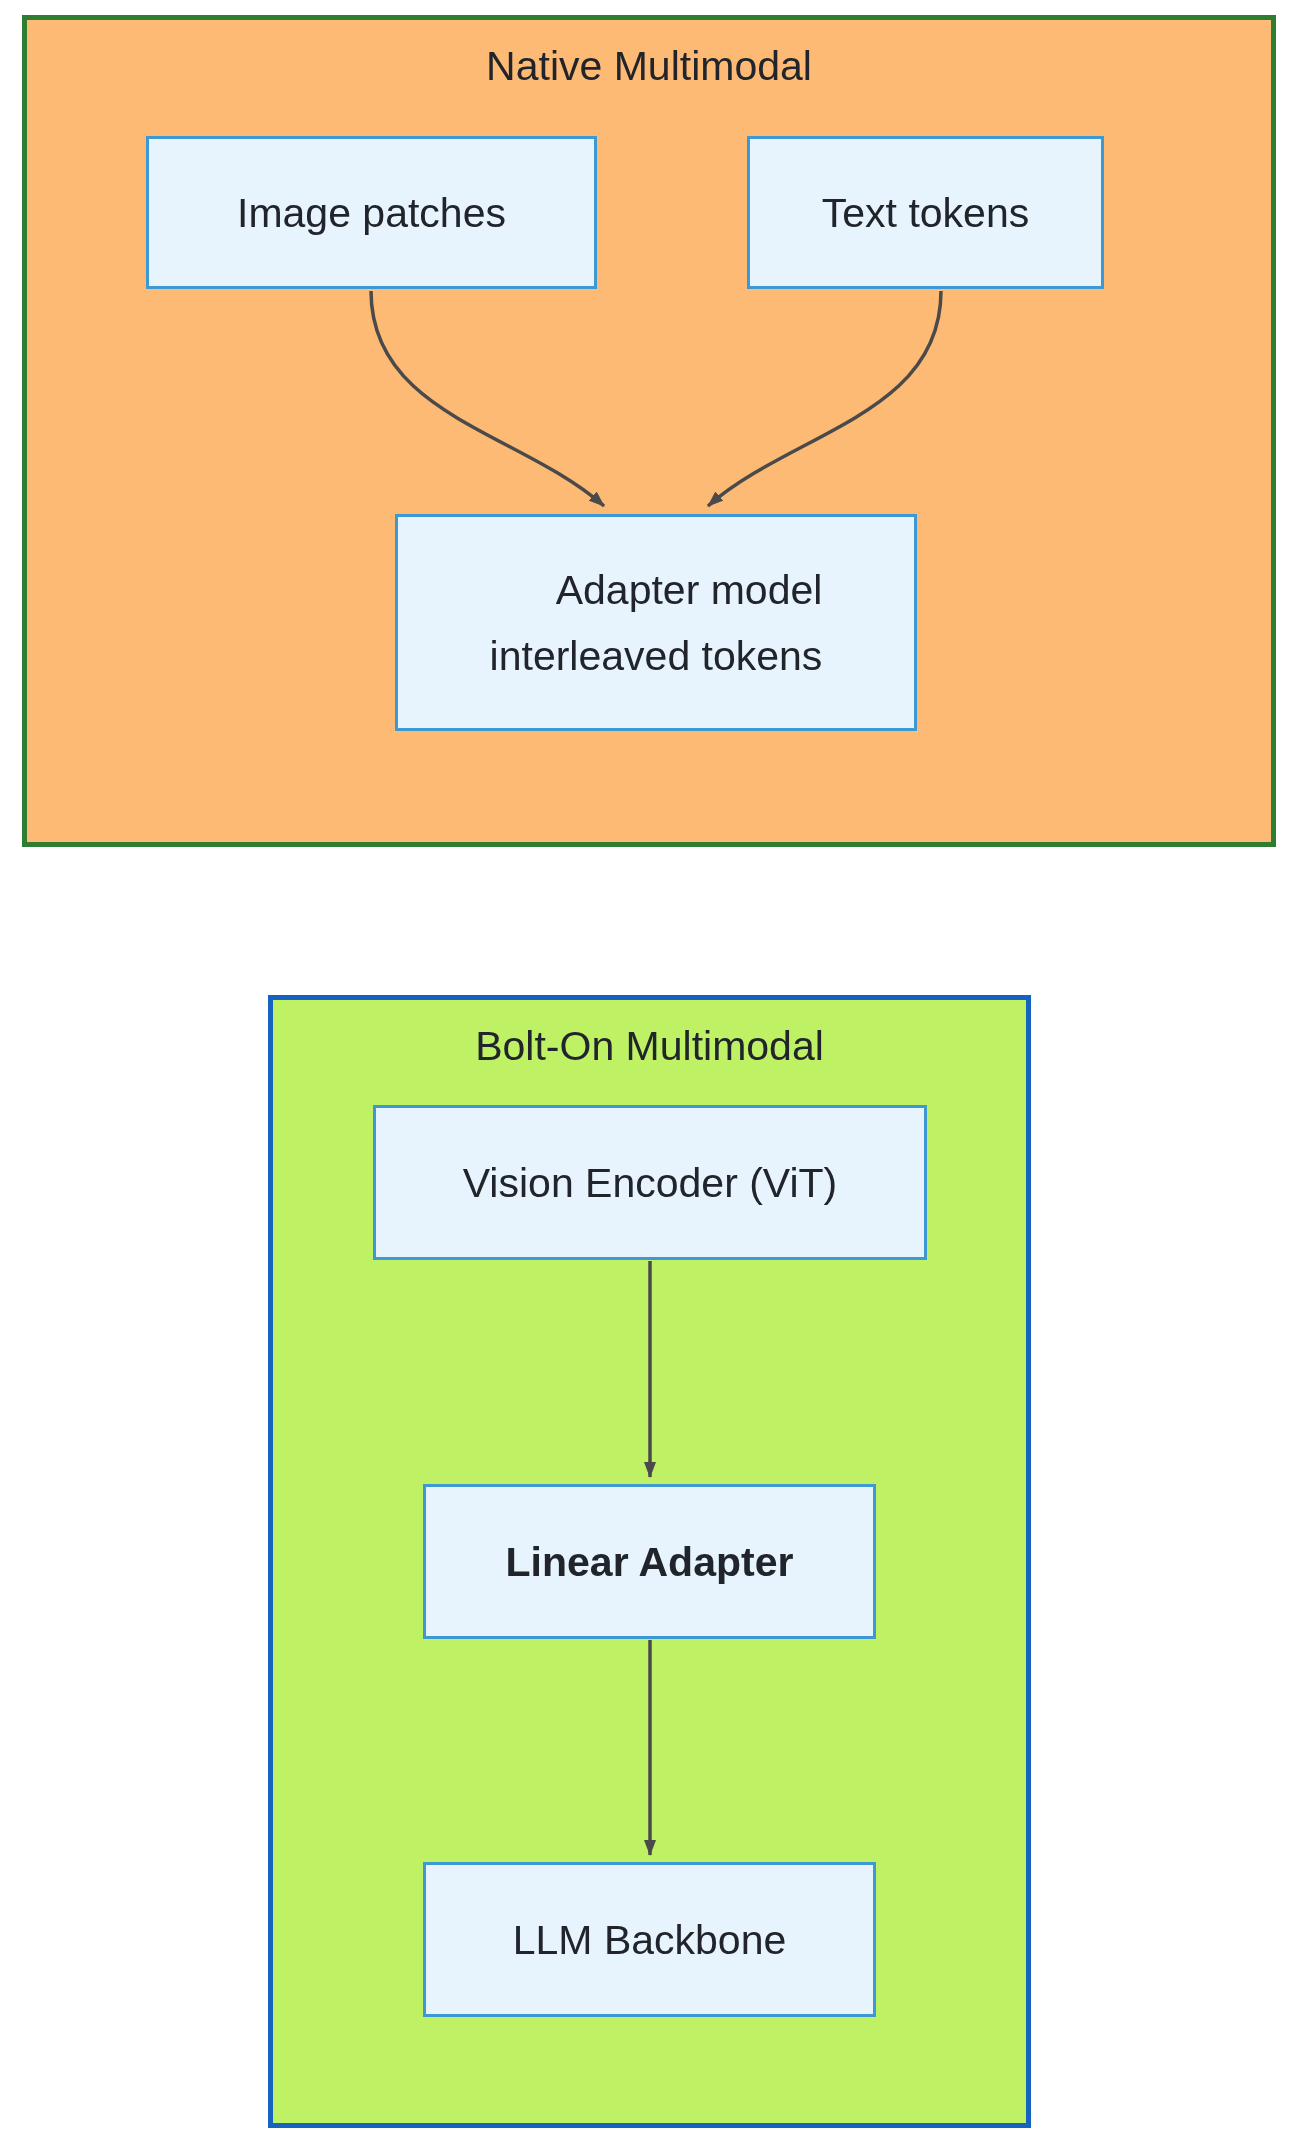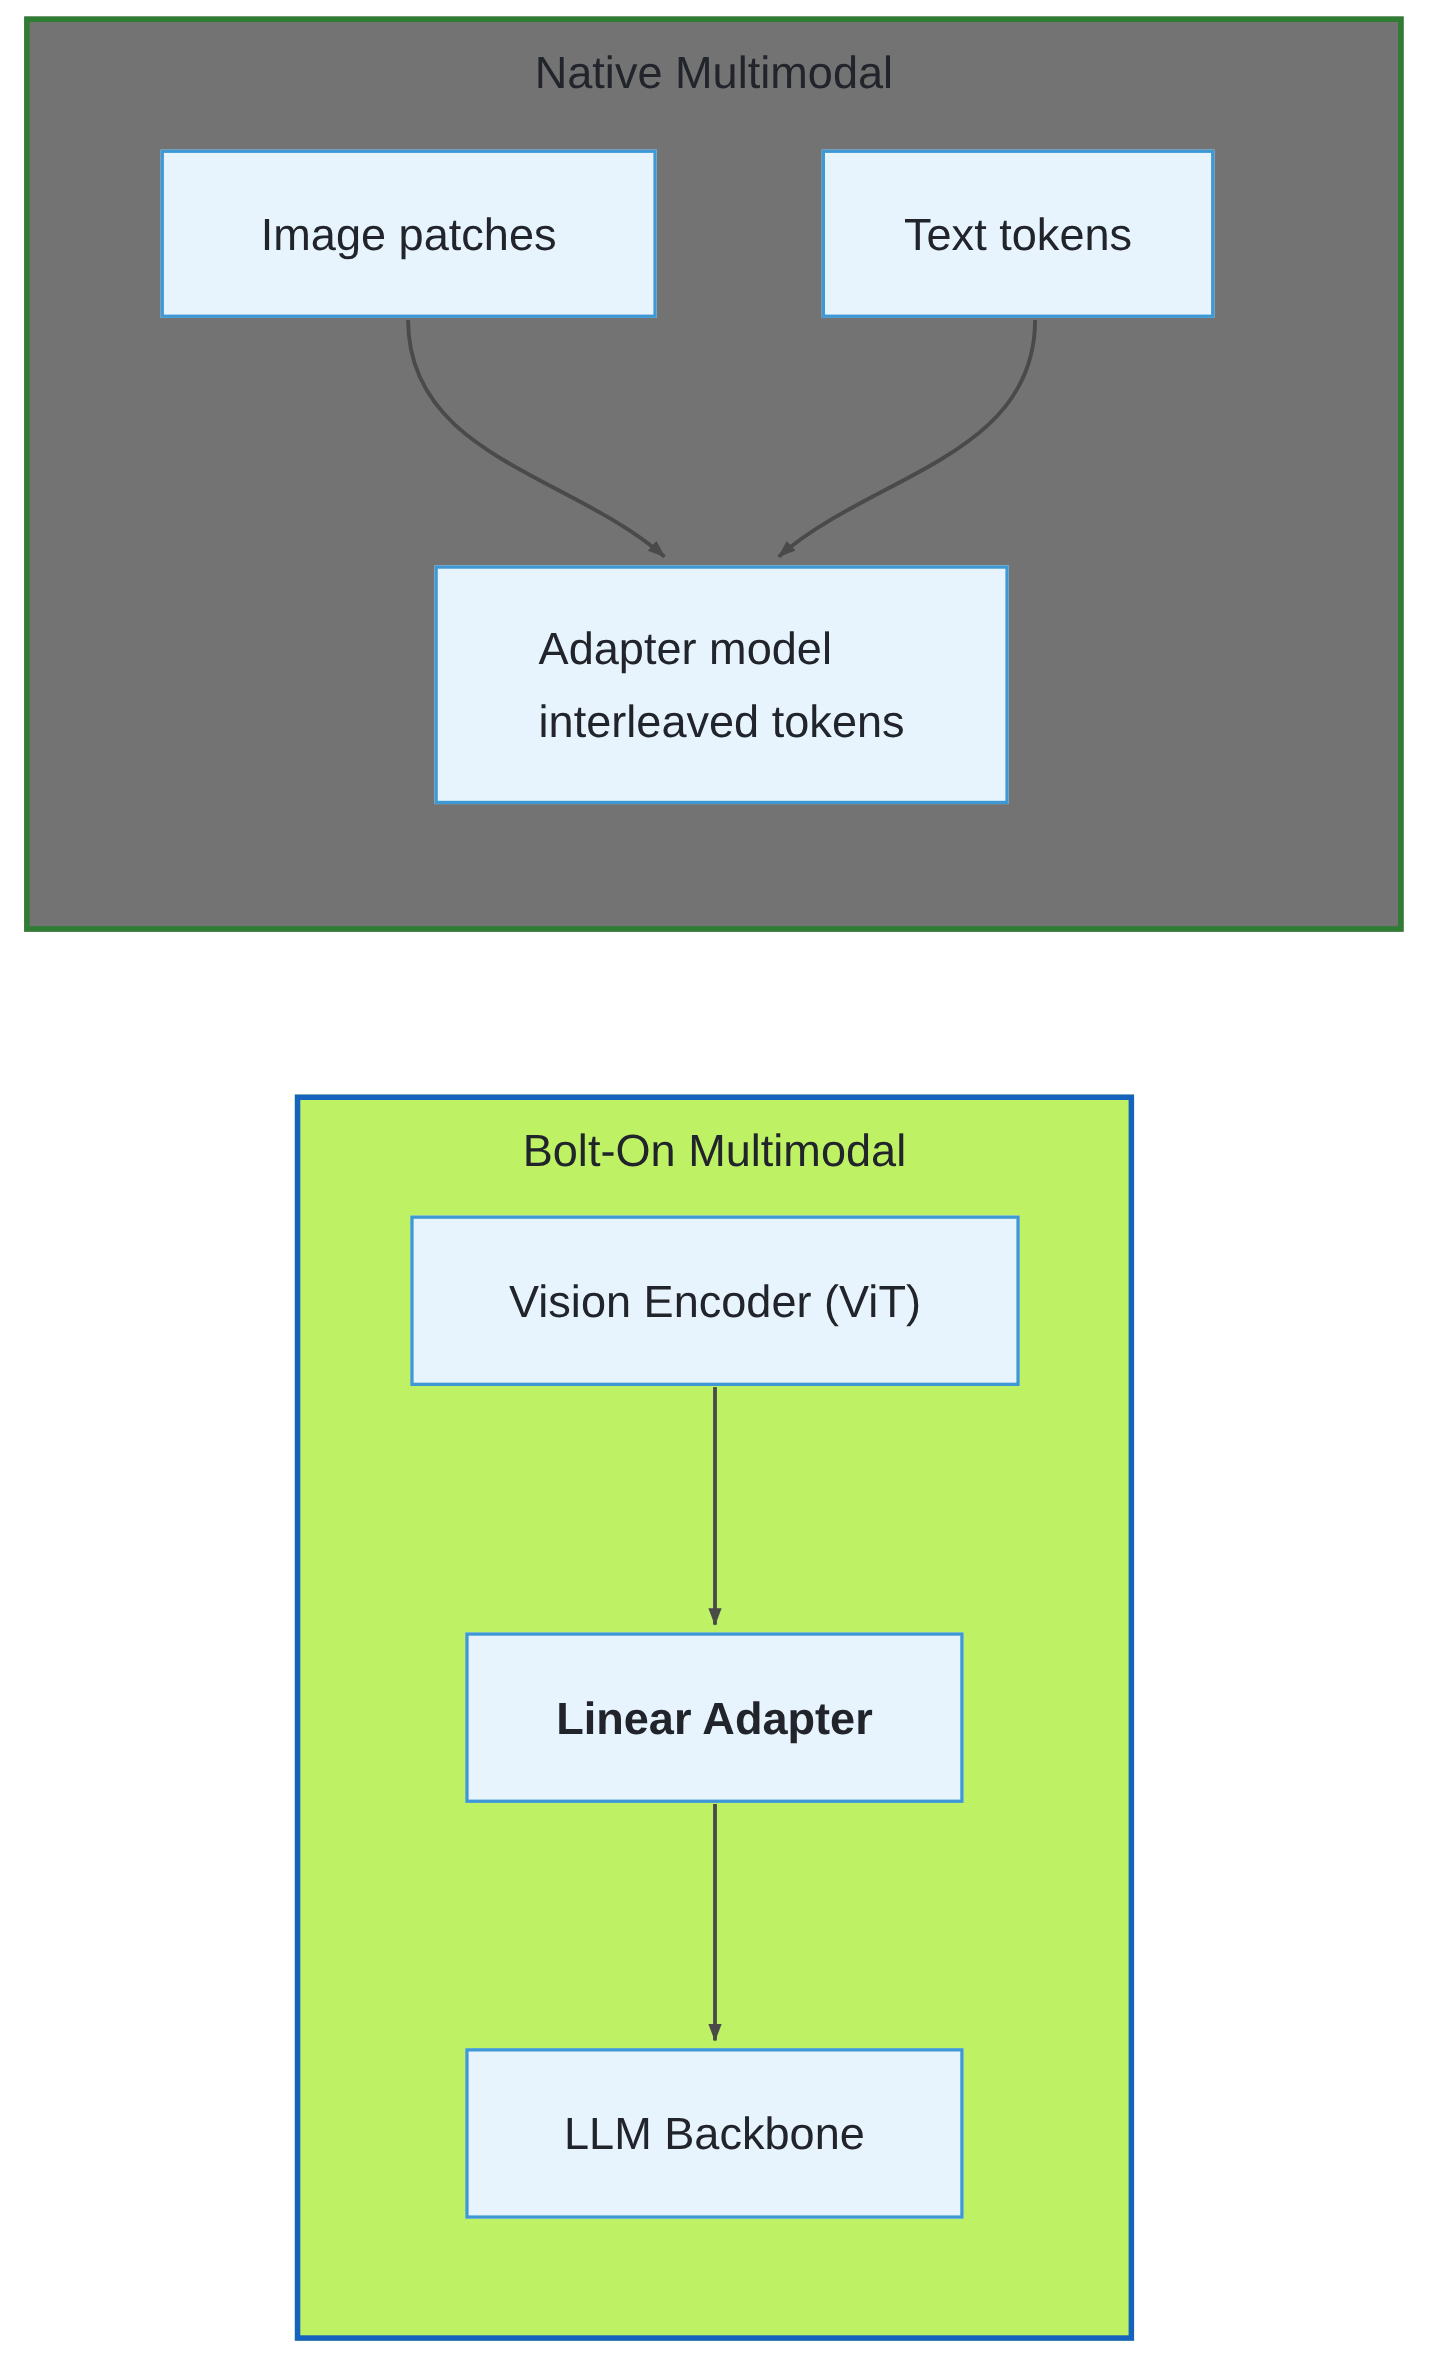--- a/index.html
+++ b/index.html
@@ -18,21 +18,21 @@
   }
   .group {
     position: absolute;
     box-sizing: border-box;
   }
   .group-native {
     left: 22px;
     top: 15px;
     width: 1254px;
     height: 832px;
-    background: #737373;
+    background: #fdba74;
     border: 5px solid #2e7d32;
   }
   .group-bolton {
     left: 268px;
     top: 995px;
     width: 763px;
     height: 1133px;
     background: #bef264;
     border: 5px solid #1663bf;
   }
@@ -48,21 +48,21 @@
     white-space: nowrap;
   }
   .node {
     position: absolute;
     box-sizing: border-box;
     background: #e8f4fd;
     border: 3px solid #3e98d4;
     display: flex;
     align-items: center;
     justify-content: center;
-    text-align: left;
+    text-align: right;
     font-size: 41px;
     line-height: 66px;
     color: #21252b;
   }
   .node-image-patches { left: 146px; top: 136px; width: 451px; height: 153px; }
   .node-text-tokens   { left: 747px; top: 136px; width: 357px; height: 153px; }
   .node-unified       { left: 395px; top: 514px; width: 522px; height: 217px; }
   .node-vision        { left: 373px; top: 1105px; width: 554px; height: 155px; }
   .node-adapter       { left: 423px; top: 1484px; width: 453px; height: 155px; font-weight: bold; }
   .node-llm           { left: 423px; top: 1862px; width: 453px; height: 155px; }

